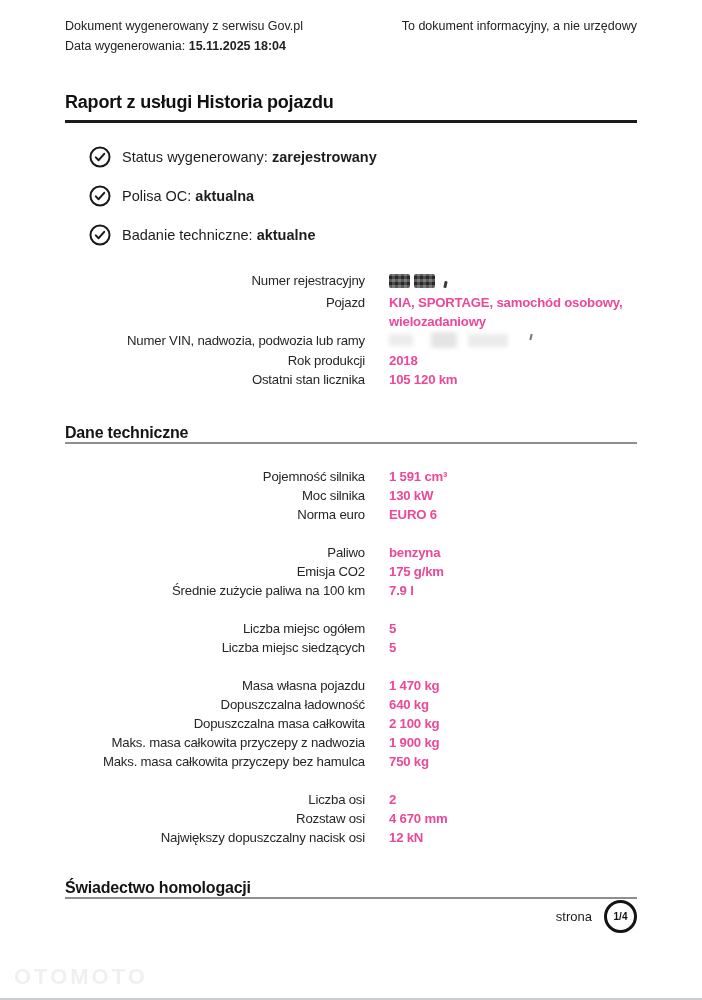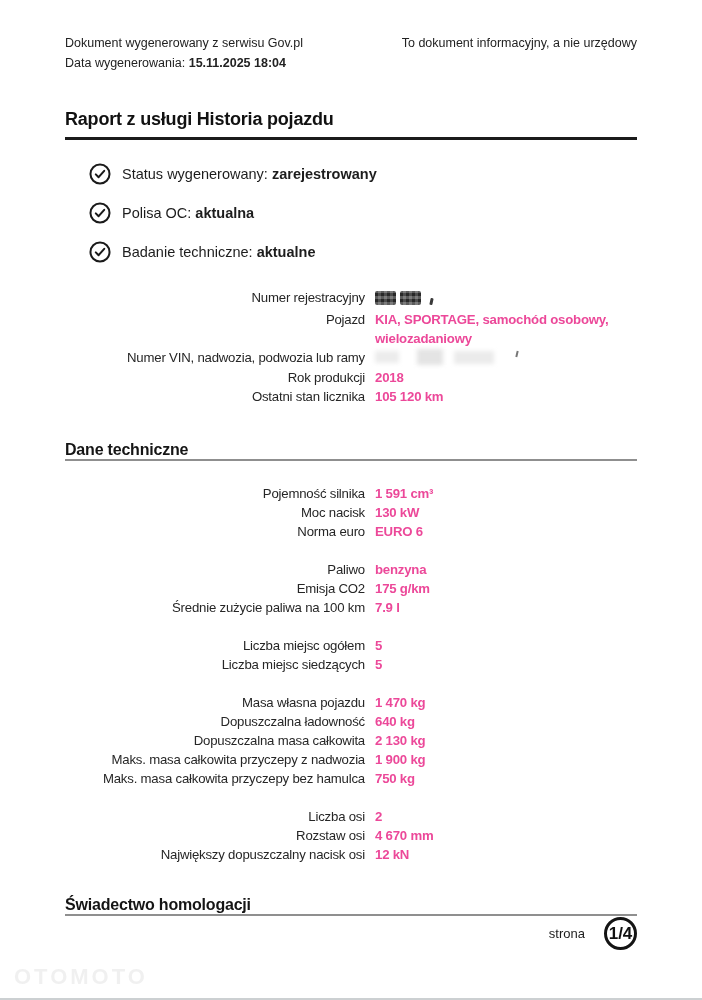--- a/index.html
+++ b/index.html
@@ -1,35 +1,35 @@
 <!DOCTYPE html>
 <html><head>
 <meta charset="utf-8">
 <style>
   * { margin: 0; padding: 0; box-sizing: border-box; }
   html, body { width: 702px; height: 1000px; background: #ffffff; overflow: hidden; }
   body { font-family: "Liberation Sans", "DejaVu Sans", sans-serif; color: #1a1a1a; position: relative; }
   .page { position: relative; width: 702px; height: 1000px; padding: 0 65px; }
 
   
-  .doc-header { display: flex; justify-content: space-between; padding-top: 33px; font-size: 12.5px; line-height: 20px; color: #222; }
+  .doc-header { display: flex; justify-content: space-between; padding-top: 16px; font-size: 12.5px; line-height: 20px; color: #222; }
   .doc-header .bold { font-weight: bold; }
 
   
   .report-title { margin-top: 36px; font-size: 18px; font-weight: bold; color: #111; padding-bottom: 7px; border-bottom: 3px solid #1b1b1b; letter-spacing: -0.2px; }
 
   
   .status-list { margin-top: 23px; padding-left: 24px; }
   .status-item { display: flex; align-items: center; gap: 11px; height: 22px; margin-bottom: 17px; font-size: 14.5px; color: #1d1d1d; }
   .check-icon { width: 22px; height: 22px; flex: 0 0 22px; color: #1a1a1a; }
   .check-icon svg { width: 22px; height: 22px; display: block; }
   .status-item b { font-weight: bold; }
 
   
-  .kv-grid { display: grid; grid-template-columns: 300px 262px; column-gap: 10px; font-size: 13.2px; line-height: 19px; }
+  .kv-grid { display: grid; grid-template-columns: 300px 262px; column-gap: 24px; font-size: 13.2px; line-height: 19px; }
   .kv-label { text-align: right; color: #262626; letter-spacing: -0.2px; }
   .kv-value { font-weight: bold; color: #ec4899; letter-spacing: -0.2px; }
 
   .vehicle-grid { margin-top: 25px; }
 
   
   .section-heading { font-size: 16px; font-weight: bold; color: #151515; border-bottom: 2px solid #8f8f8f; letter-spacing: -0.2px; }
   .section-dane { margin-top: 35px; }
   .section-homologacja { margin-top: 32px; }
 
@@ -44,23 +44,23 @@
       background-blend-mode: overlay; filter: blur(0.6px); }
   .redact-dark .tick { width: 3px; height: 7px; background: #3a3a3a; margin-left: 5px; margin-top: 7px; transform: rotate(12deg); border-radius: 1px; }
 
   .redact-light { display: inline-flex; align-items: center; height: 19px; }
   .redact-light .b1 { width: 24px; height: 12px; background: #ececec; filter: blur(2px); }
   .redact-light .b2 { width: 26px; height: 16px; background: #e4e4e4; filter: blur(2px); margin-left: 18px; }
   .redact-light .b3 { width: 40px; height: 13px; background: #ebebeb; filter: blur(2px); margin-left: 11px; }
   .redact-light .tick { width: 2px; height: 6px; background: #777; margin-left: 22px; margin-bottom: 7px; transform: rotate(14deg); }
 
   
-  .footer { display: flex; justify-content: flex-end; align-items: center; gap: 19px; margin-top: 1px; }
+  .footer { display: flex; justify-content: flex-end; align-items: center; gap: 12px; margin-top: 1px; }
   .footer .page-label { font-size: 13px; color: #1d1d1d; }
-  .page-circle { width: 33px; height: 33px; border: 3px solid #141414; border-radius: 50%; display: flex; align-items: center; justify-content: center; font-size: 17px; font-weight: bold; color: #111; }
+  .page-circle { width: 33px; height: 33px; border: 3px solid #141414; border-radius: 50%; display: flex; align-items: center; justify-content: center; font-size: 10px; font-weight: bold; color: #111; }
 
   
   .watermark { position: absolute; left: 14px; bottom: 10px; font-size: 22px; font-weight: bold; letter-spacing: 3px; color: rgba(60,60,60,0.08); filter: blur(0.6px); user-select: none; }
   .bottom-edge { position: absolute; left: 0; bottom: 0; width: 702px; height: 2px; background: #ccd0d2; }
 </style>
 </head>
 <body>
 
 <div class="page">
 
@@ -131,21 +131,21 @@
     <div class="kv-value">2018</div>
     <div class="kv-label">Ostatni stan licznika</div>
     <div class="kv-value">105 120 km</div>
   </div>
 
   <div class="section-heading section-dane">Dane techniczne</div>
 
   <div class="kv-grid tech-group-1">
     <div class="kv-label">Pojemność silnika</div>
     <div class="kv-value">1 591 cm³</div>
-    <div class="kv-label">Moc nacisk</div>
+    <div class="kv-label">Moc silnika</div>
     <div class="kv-value">130 kW</div>
     <div class="kv-label">Norma euro</div>
     <div class="kv-value">EURO 6</div>
   </div>
 
   <div class="kv-grid tech-group">
     <div class="kv-label">Paliwo</div>
     <div class="kv-value">benzyna</div>
     <div class="kv-label">Emisja CO2</div>
     <div class="kv-value">175 g/km</div>
@@ -159,21 +159,21 @@
     <div class="kv-label">Liczba miejsc siedzących</div>
     <div class="kv-value">5</div>
   </div>
 
   <div class="kv-grid tech-group">
     <div class="kv-label">Masa własna pojazdu</div>
     <div class="kv-value">1 470 kg</div>
     <div class="kv-label">Dopuszczalna ładowność</div>
     <div class="kv-value">640 kg</div>
     <div class="kv-label">Dopuszczalna masa całkowita</div>
-    <div class="kv-value">2 130 kg</div>
+    <div class="kv-value">2 100 kg</div>
     <div class="kv-label">Maks. masa całkowita przyczepy z nadwozia</div>
     <div class="kv-value">1 900 kg</div>
     <div class="kv-label">Maks. masa całkowita przyczepy bez hamulca</div>
     <div class="kv-value">750 kg</div>
   </div>
 
   <div class="kv-grid tech-group">
     <div class="kv-label">Liczba osi</div>
     <div class="kv-value">2</div>
     <div class="kv-label">Rozstaw osi</div>

